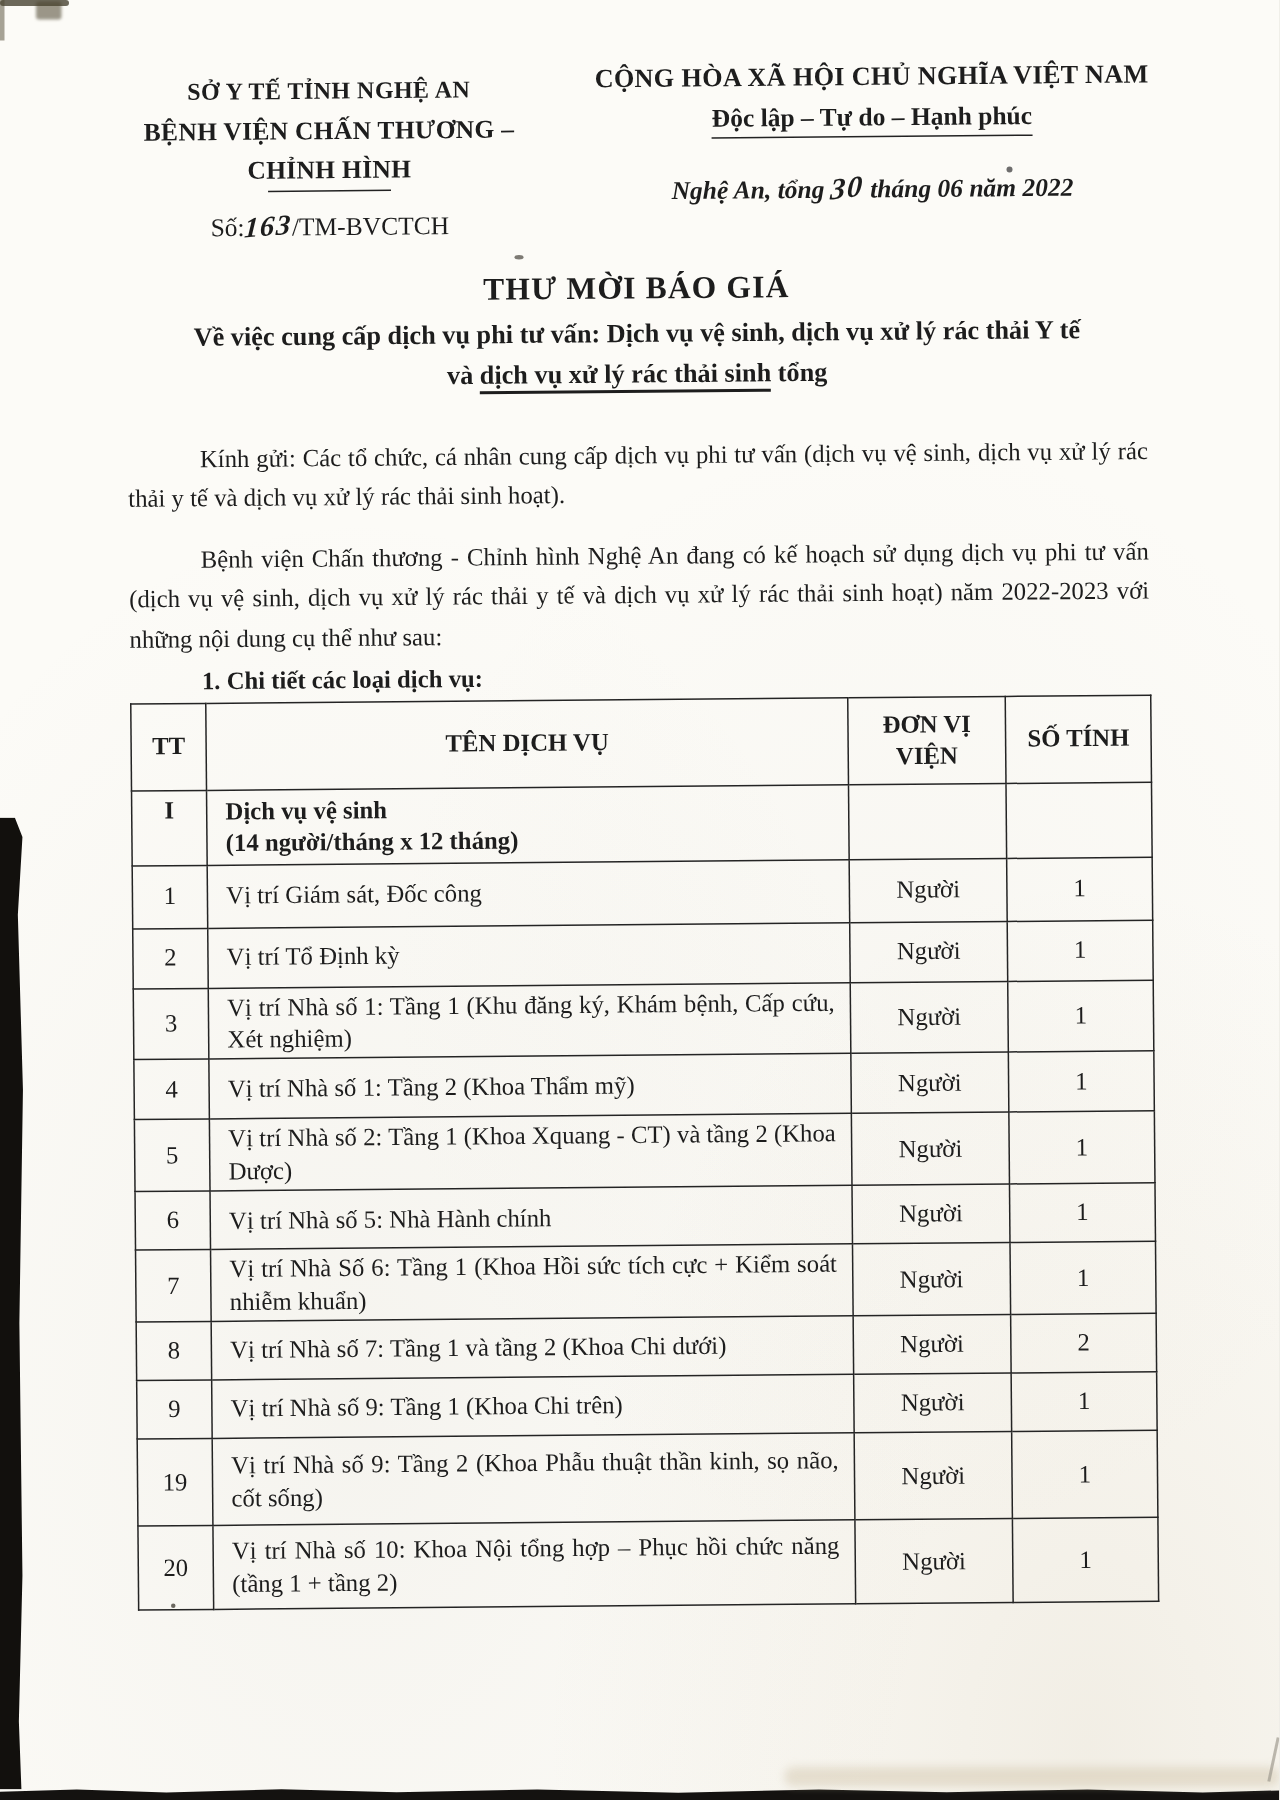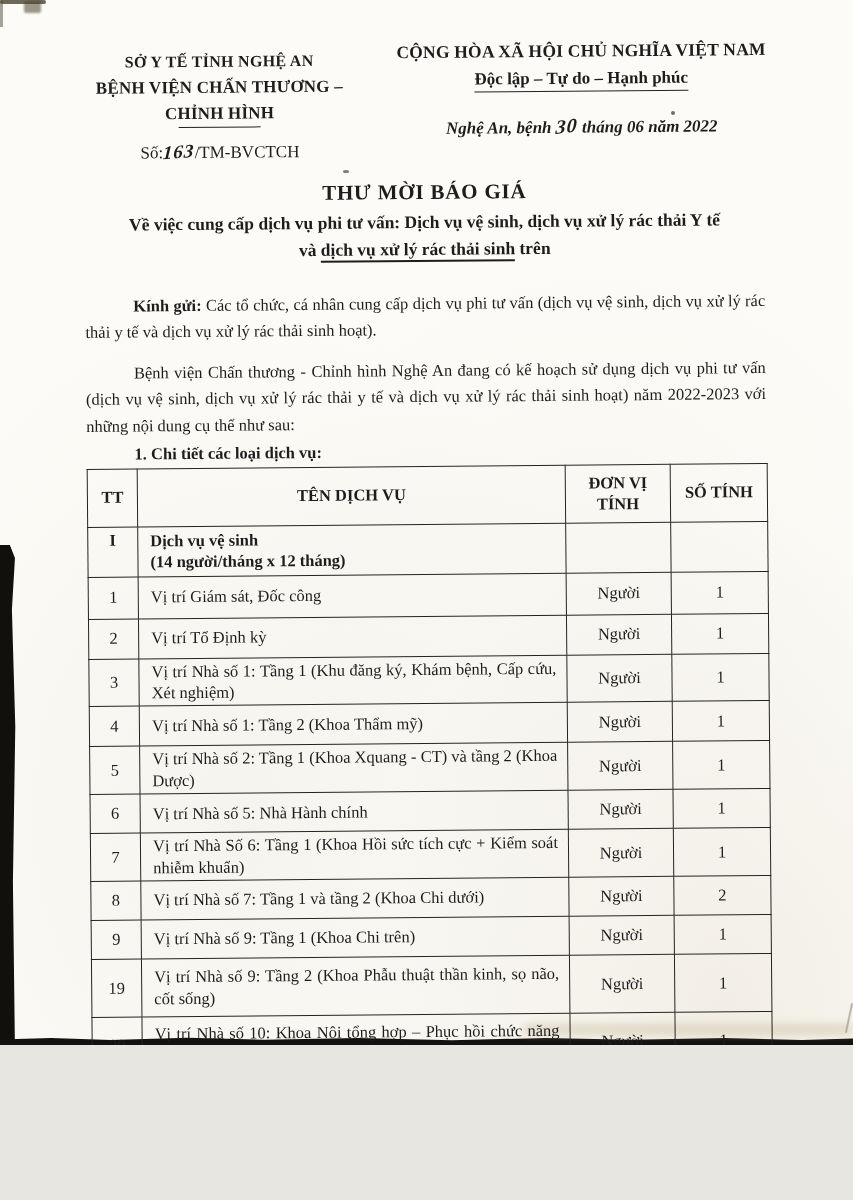--- a/index.html
+++ b/index.html
@@ -1,17 +1,17 @@
 <!DOCTYPE html>
 <html><head>
 <meta charset="utf-8">
 <style>
   html,body{margin:0;padding:0;background:#e8e6e0;}
   .page{
-    position:relative;width:853px;height:1045px;overflow:hidden;
+    position:relative;width:853px;height:1200px;overflow:hidden;
     background:
       radial-gradient(ellipse at 28% 78%, rgba(185,180,165,.10), transparent 45%),
       radial-gradient(ellipse at 70% 55%, rgba(200,195,180,.08), transparent 40%),
       radial-gradient(ellipse at 85% 97%, rgba(205,192,165,.22), transparent 35%),
       #fcfbf7;
     font-family:"Liberation Serif","DejaVu Serif",serif;
     color:#1d1d1d;
   }
   .sheet{position:absolute;inset:0;transform:rotate(-0.5deg);transform-origin:420px 620px;}
 
@@ -46,21 +46,21 @@
   .hand-day{font-size:20px;transform:skewX(-10deg) rotate(-6deg);}
 
   
   .content{position:absolute;left:88px;top:180px;width:680px;}
   .title{text-align:center;font-size:21px;font-weight:bold;letter-spacing:.8px;}
   .subtitle{text-align:center;font-size:17.5px;font-weight:bold;line-height:1.55;margin-top:4px;}
   .u-part{border-bottom:2px solid #1d1d1d;padding-bottom:1px;}
   .para{font-size:16.5px;line-height:1.58;text-align:justify;text-indent:48px;margin:0;}
   .para.first{margin-top:28px;}
   .para.second{margin-top:15px;}
-  b{font-weight:bold;}
+  b{font-weight:normal;}
   .section-heading{font-size:16.5px;font-weight:bold;margin-top:5px;padding-left:48px;}
 
   
   table.svc{border-collapse:collapse;width:680px;margin-top:4px;table-layout:fixed;}
   table.svc td,table.svc th{border:1.6px solid #242424;font-size:16.5px;padding:2px 6px;vertical-align:middle;}
   table.svc th{font-weight:bold;text-align:center;line-height:1.3;padding:4px 6px;}
   .cell-tt{text-align:center;}
   .cell-name{text-align:justify;padding-left:12px !important;padding-right:10px !important;line-height:1.3;}
   .cell-unit,.cell-qty{text-align:center;}
   tr.rh{height:58px;} tr.r0{height:50px;} tr.r1{height:42px;} tr.r2{height:40px;}
@@ -90,49 +90,49 @@
       <div class="l1">SỞ Y TẾ TỈNH NGHỆ AN</div>
       <div class="l2">BỆNH VIỆN CHẤN THƯƠNG –</div>
       <div class="l3">CHỈNH HÌNH</div>
       <div class="rule"></div>
       <div class="doc-no"><span>Số:</span><span class="hand">163</span><span>/TM-BVCTCH</span></div>
     </div>
 
     <div class="hdr-right">
       <div class="l1">CỘNG HÒA XÃ HỘI CHỦ NGHĨA VIỆT NAM</div>
       <div><span class="l2">Độc lập – Tự do – Hạnh phúc</span></div>
-      <div class="date"><span>Nghệ An, bệnh </span><span class="hand hand-day">30</span><span> tháng 06 năm 2022</span></div>
+      <div class="date"><span>Nghệ An, tổng </span><span class="hand hand-day">30</span><span> tháng 06 năm 2022</span></div>
     </div>
 
     <div class="content">
       <div class="title">THƯ MỜI BÁO GIÁ</div>
 
       <div class="subtitle">
         <div>Về việc cung cấp dịch vụ phi tư vấn: Dịch vụ vệ sinh, dịch vụ xử lý rác thải Y tế</div>
-        <div><span>và </span><span class="u-part">dịch vụ xử lý rác thải sinh</span><span> trên</span></div>
+        <div><span>và </span><span class="u-part">dịch vụ xử lý rác thải sinh</span><span> tổng</span></div>
       </div>
 
       <p class="para first"><b>Kính gửi:</b><span> Các tổ chức, cá nhân cung cấp dịch vụ phi tư vấn (dịch vụ vệ sinh, dịch vụ xử lý rác thải y tế và dịch vụ xử lý rác thải sinh hoạt).</span></p>
 
       <p class="para second">Bệnh viện Chấn thương -  Chỉnh hình Nghệ An đang có kế hoạch sử dụng dịch vụ phi tư vấn (dịch vụ vệ sinh, dịch vụ xử lý rác thải y tế và dịch vụ xử lý rác thải sinh hoạt) năm 2022-2023 với những nội dung cụ thể như sau:</p>
 
       <div class="section-heading">1.  Chi tiết các loại dịch vụ:</div>
 
       <table class="svc">
         <colgroup>
             <col style="width:50px">
             <col style="width:428px">
             <col style="width:105px">
             <col style="width:97px">
           </colgroup>
         <tbody>
             <tr class="rh">
           <th>TT</th>
           <th>TÊN DỊCH VỤ</th>
-          <th>ĐƠN VỊ TÍNH</th>
+          <th>ĐƠN VỊ VIỆN</th>
           <th>SỐ TÍNH</th>
         </tr>
         <tr class="r0">
           <td class="cell-tt">I</td>
           <td class="cell-name">
                 <div>Dịch vụ vệ sinh</div>
                 <div>(14 người/tháng x 12 tháng)</div>
               </td>
           <td class="cell-unit"></td>
           <td class="cell-qty"></td>

